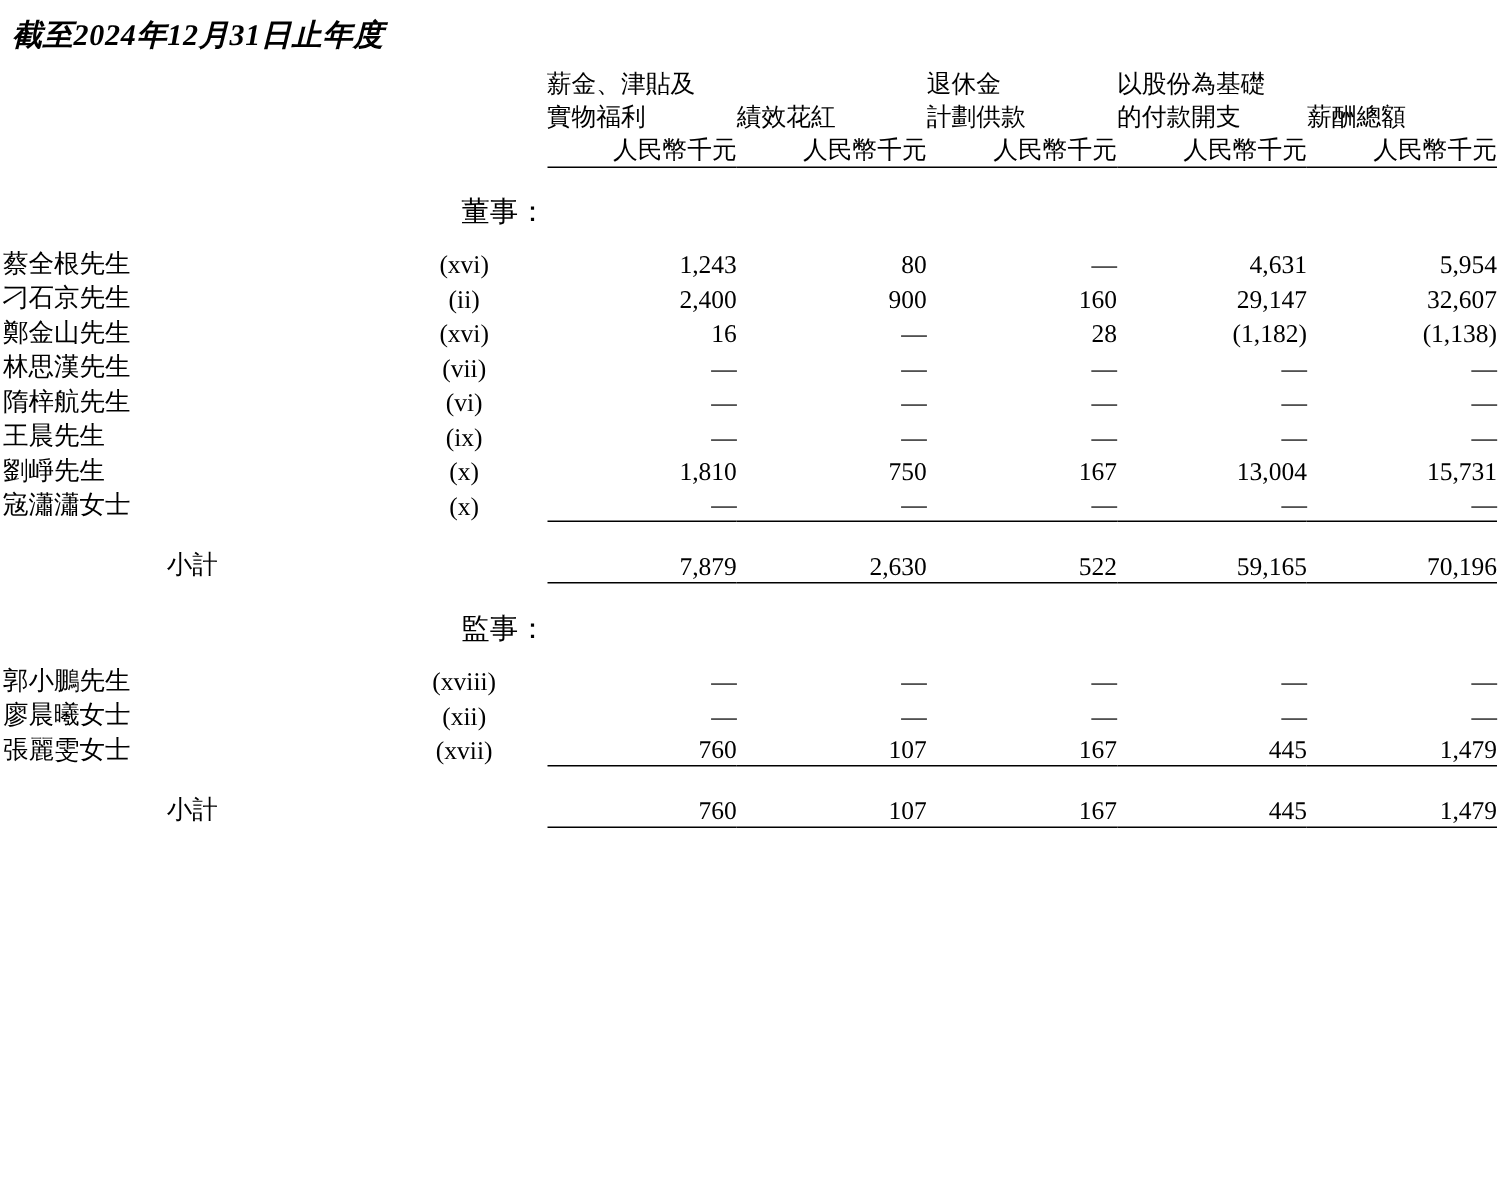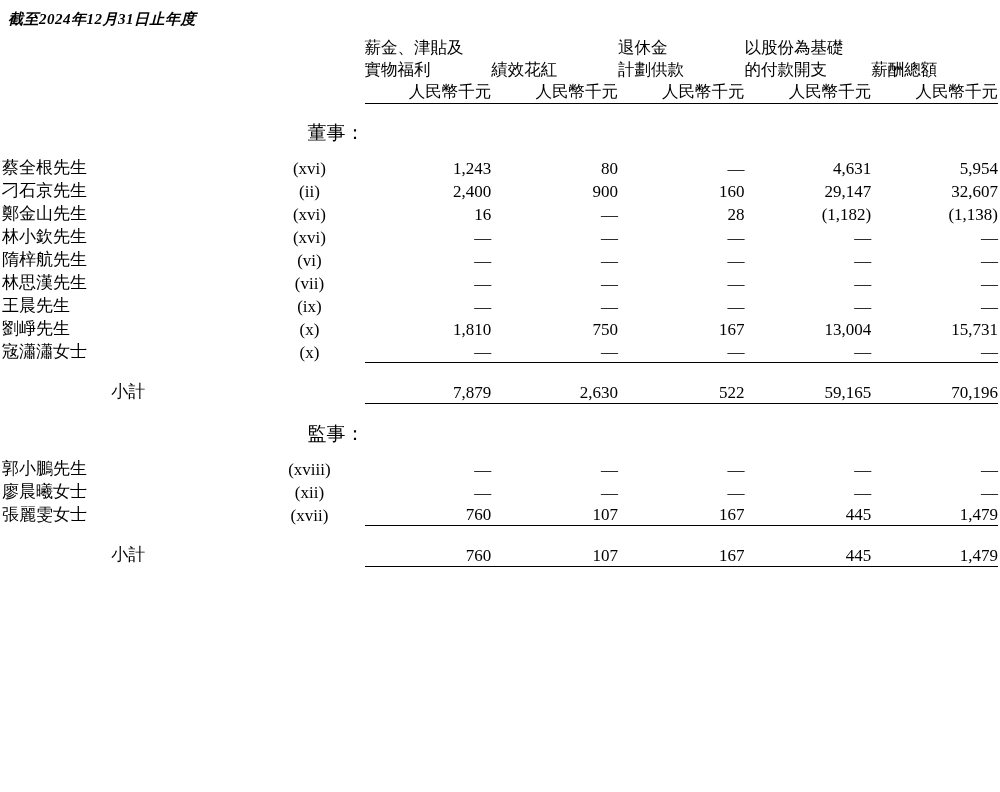--- a/index.html
+++ b/index.html
@@ -18,21 +18,21 @@
     position: relative;
     width: 1000px;
     height: 792px;
     box-sizing: border-box;
     padding: 10px 2px 0 2px;
   }
   .doc-title {
     font-family: "Liberation Serif", serif;
     font-weight: bold;
     font-style: italic;
-    font-size: 15px;
+    font-size: 20px;
     letter-spacing: 0.5px;
     margin: 0 0 8px 6px;
   }
   table.fin {
     width: 996px;
     border-collapse: collapse;
     table-layout: fixed;
     font-size: 17px;
   }
   col.c-name   { width: 252px; }
@@ -210,40 +210,31 @@
       <tr>
         <td class="r-name">鄭金山先生</td>
         <td class="r-note">(xvi)</td>
         <td class="r-num">16</td>
         <td class="r-num">—</td>
         <td class="r-num">28</td>
         <td class="r-num">(1,182)</td>
         <td class="r-num">(1,138)</td>
       </tr>
       <tr>
-        <td class="r-name">林小欽先生</td>
-        <td class="r-note">(xvi)</td>
+        <td class="r-name">林思漢先生</td>
+        <td class="r-note">(vii)</td>
         <td class="r-num">—</td>
         <td class="r-num">—</td>
         <td class="r-num">—</td>
         <td class="r-num">—</td>
         <td class="r-num">—</td>
       </tr>
       <tr>
         <td class="r-name">隋梓航先生</td>
         <td class="r-note">(vi)</td>
-        <td class="r-num">—</td>
-        <td class="r-num">—</td>
-        <td class="r-num">—</td>
-        <td class="r-num">—</td>
-        <td class="r-num">—</td>
-      </tr>
-      <tr>
-        <td class="r-name">林思漢先生</td>
-        <td class="r-note">(vii)</td>
         <td class="r-num">—</td>
         <td class="r-num">—</td>
         <td class="r-num">—</td>
         <td class="r-num">—</td>
         <td class="r-num">—</td>
       </tr>
       <tr>
         <td class="r-name">王晨先生</td>
         <td class="r-note">(ix)</td>
         <td class="r-num">—</td>

